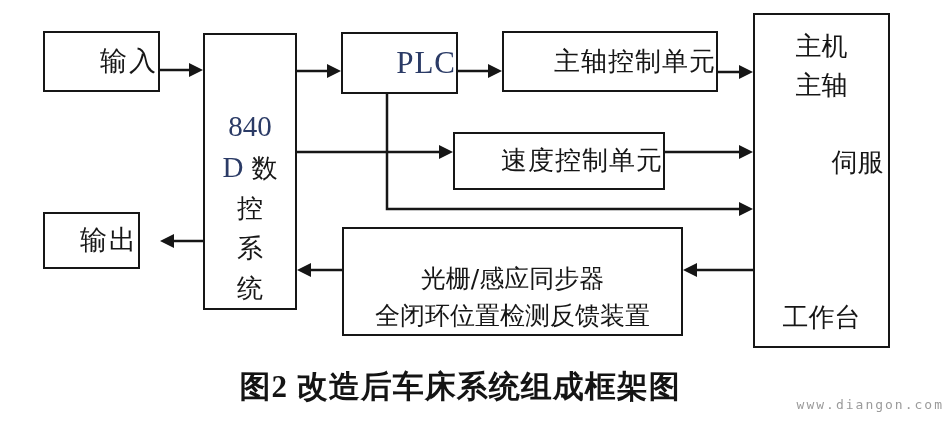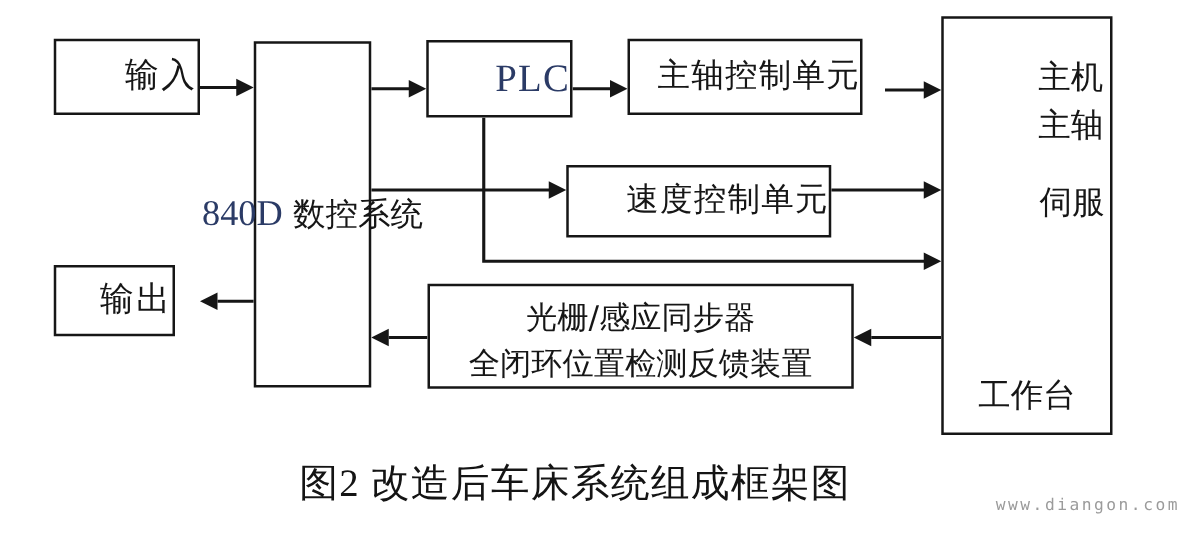--- a/index.html
+++ b/index.html
@@ -10,21 +10,21 @@
     color: #111; overflow: hidden;
   }
   .node {
     position: absolute; box-sizing: border-box;
     border: 2px solid #161616; background: #ffffff;
     display: flex; align-items: center; justify-content: flex-end;
     font-size: 27px; color: #161616; text-align: center;
     line-height: 1.2;
   }
   .node.small-label { letter-spacing: 2px; }
-  .cnc-box { justify-content: center; font-size: 26px; }
+  .cnc-box { flex-direction: column; justify-content: flex-end; font-size: 26px; }
   .cnc-line { line-height: 40px; white-space: nowrap; }
   .code-text {
     font-family: "Liberation Serif", "DejaVu Serif", serif;
     color: var(--accent-text, #2b3b66);
     font-size: 29px;
   }
   .plc-box {
     font-family: "Liberation Serif", "DejaVu Serif", serif;
     color: var(--accent-text, #2b3b66);
     font-size: 31px; letter-spacing: 1px;
@@ -35,20 +35,21 @@
   .machine-box { font-size: 26px; }
   .machine-group { position: absolute; left: 0; width: 100%; text-align: center; }
   .machine-group div { line-height: 39px; }
   .svg-layer { position: absolute; left: 0; top: 0; }
   .caption {
     position: absolute; left: 180px; top: 366px; width: 560px;
     text-align: center;
     font-family: "Liberation Serif", "DejaVu Serif", serif;
     font-size: 31px; color: #141414; letter-spacing: 1px;
     white-space: nowrap;
+    font-weight: bold;
   }
   .watermark {
     position: absolute; right: 4px; top: 397px;
     font-family: "DejaVu Sans Mono", monospace;
     font-size: 13px; color: var(--watermark, #9b9b9b);
     letter-spacing: 2px;
   }
 </style>
 </head>
 <body>
@@ -116,35 +117,35 @@
     </div>
     <div class="cnc-line">控</div>
     <div class="cnc-line">系</div>
     <div class="cnc-line">统</div>
   </div>
 
   <div class="node plc-box" style="left:341px; top:32px; width:117px; height:62px;padding-left:48px;">
     <span>PLC</span>
   </div>
 
-  <div class="node ctrl-box" style="left:502px; top:31px; width:188px; height:61px;">
+  <div class="node ctrl-box" style="left:502px; top:31px; width:216px; height:61px;">
     <span>主轴控制单元</span>
   </div>
 
   <div class="node ctrl-box" style="left:453px; top:132px; width:212px; height:58px;">
     <span>速度控制单元</span>
   </div>
 
-  <div class="node feedback-box" style="left:342px; top:227px; width:341px; height:84px;">
+  <div class="node feedback-box" style="left:342px; top:227px; width:341px; height:109px;">
     <div class="fb-line">光栅/感应同步器</div>
     <div class="fb-line">全闭环位置检测反馈装置</div>
   </div>
 
   <div class="node machine-box" style="left:753px; top:13px; width:137px; height:335px;">
-    <div class="machine-group" style="top:28px;padding-left:35px;">
+    <div class="machine-group" style="top:12px;">
       <div>主机</div>
       <div>主轴</div>
     </div>
     <div class="machine-group" style="top:128px;padding-left:36px;">
       <div>伺服</div>
     </div>
     <div class="machine-group" style="top:283px;">
       <div>工作台</div>
     </div>
   </div>

